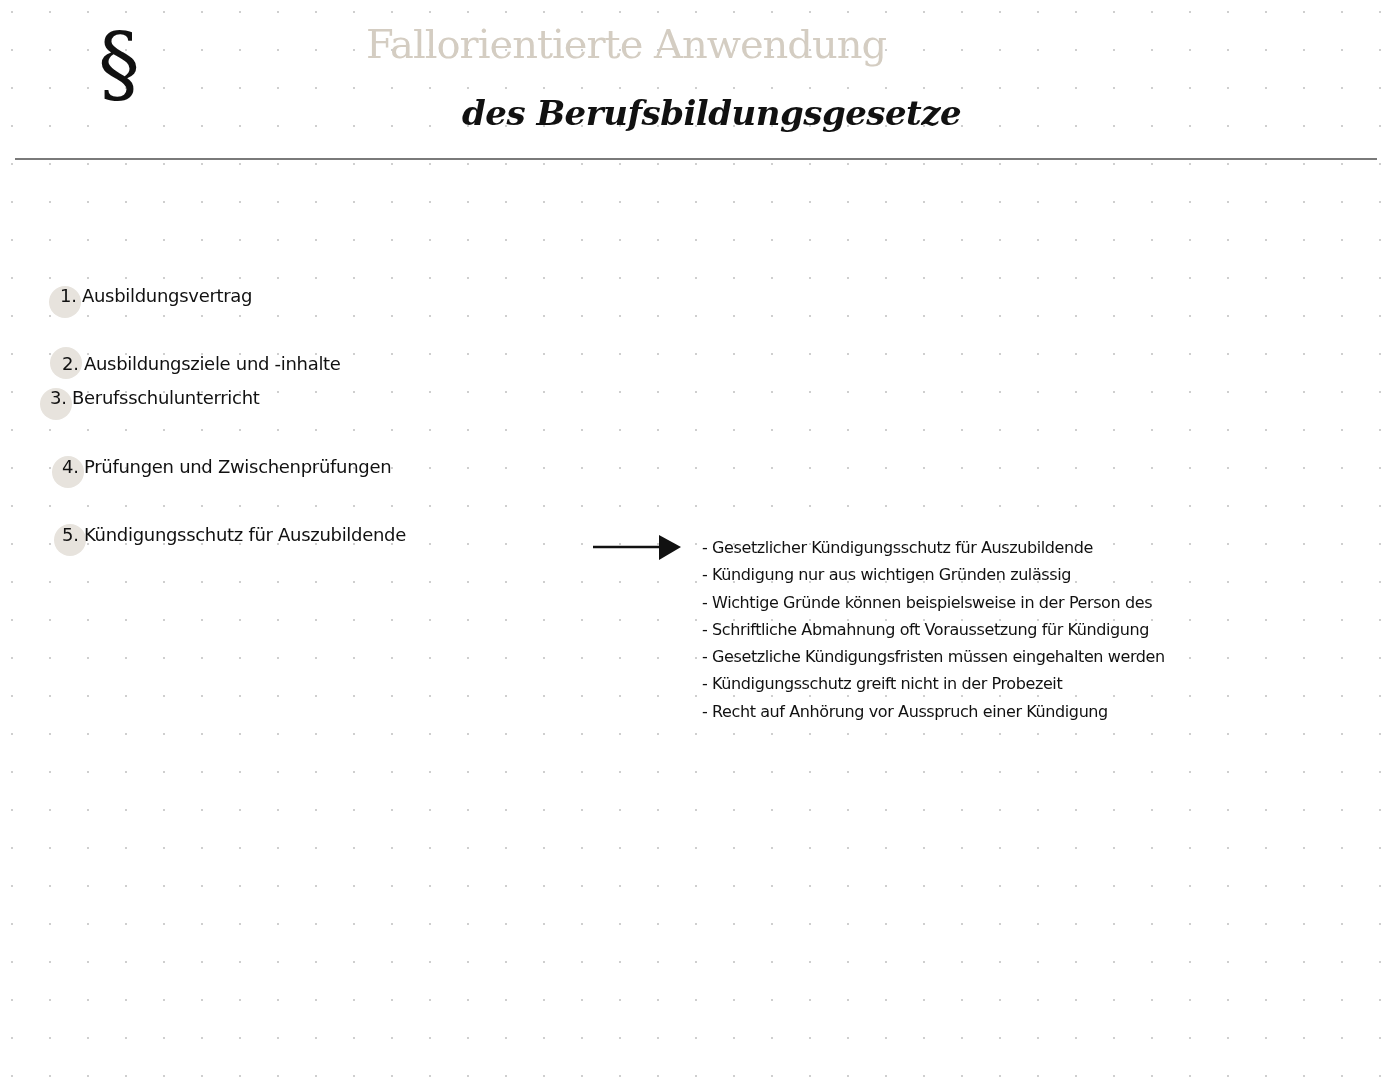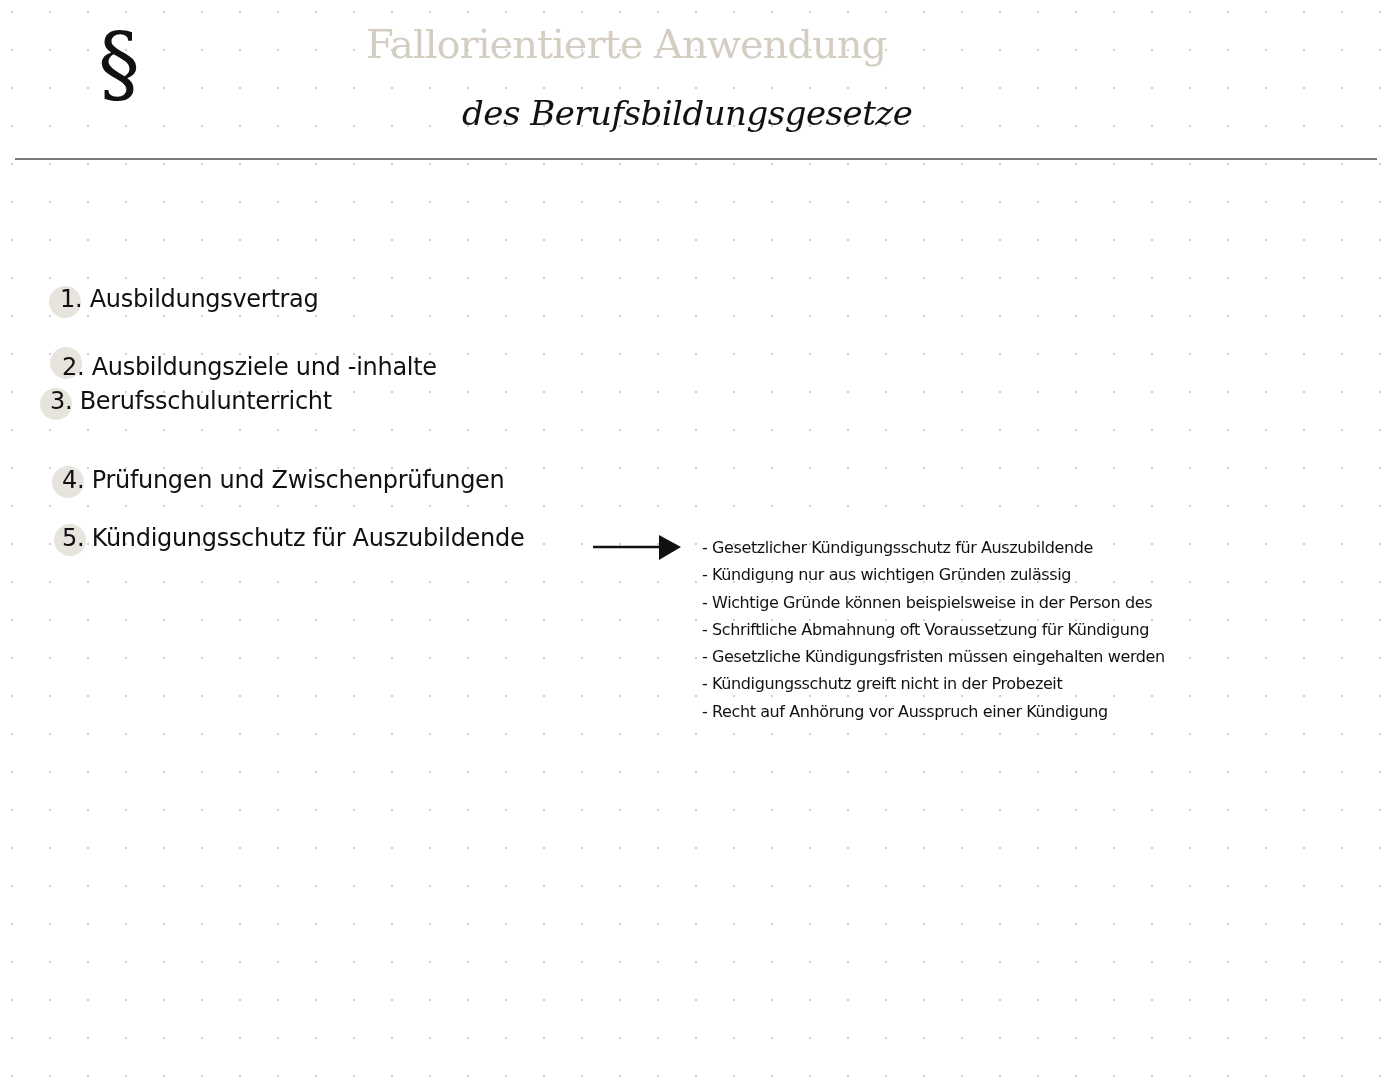--- a/index.html
+++ b/index.html
@@ -18,30 +18,30 @@
       color: #111;
     }
     .title-main {
       position: absolute; left: 366px; top: 24px; width: 600px;
       font-family: "DejaVu Serif", serif; 
       font-size: 40px; line-height: 1; letter-spacing: -1px;
       color: #d4cdc2; white-space: nowrap; font-weight: normal;
     }
     .title-sub {
       position: absolute; left: 462px; top: 96px;
-      font-family: "DejaVu Serif", serif; font-style: italic; font-weight: normal;
+      font-family: "DejaVu Serif", serif; font-style: italic; font-weight: bold;
       font-size: 34px; line-height: 1; color: #111; white-space: nowrap;
       letter-spacing: -0.5px;
     }
     .header-rule {
       position: absolute; left: 15px; top: 158px; width: 1362px; height: 2px;
       background: #7a7a7a;
     }
     .topic {
-      position: absolute; font-size: 24px; line-height: 1; white-space: nowrap;
+      position: absolute; font-size: 18px; line-height: 1; white-space: nowrap;
       color: #111; letter-spacing: -0.3px;
     }
     .topic .num-wrap { position: relative; display: inline-block; }
     .topic .num-circle {
       position: absolute; width: 32px; height: 32px; border-radius: 50%;
       background: #e7e3dd; left: -12px; top: -4px; z-index: 0;
     }
     .topic .num { position: relative; z-index: 1; }
     .topic .label { position: relative; z-index: 1; }
     .arrow {
@@ -69,21 +69,21 @@
 <div class="topic" style="left:62px; top:355px;">
   <span class="num-wrap"><span class="num-circle" style="left:-12px;top:-8px;"></span><span class="num">2.</span></span>
   <span class="label">Ausbildungsziele und -inhalte</span>
 </div>
 
 <div class="topic" style="left:50px; top:389px;">
   <span class="num-wrap"><span class="num-circle" style="left:-10px;top:-1px;"></span><span class="num">3.</span></span>
   <span class="label">Berufsschulunterricht</span>
 </div>
 
-<div class="topic" style="left:62px; top:458px;margin-top:10px;">
+<div class="topic" style="left:62px; top:458px;">
   <span class="num-wrap"><span class="num-circle" style="left:-10px;top:-2px;"></span><span class="num">4.</span></span>
   <span class="label">Prüfungen und Zwischenprüfungen</span>
 </div>
 
 <div class="topic" style="left:62px; top:526px;">
   <span class="num-wrap"><span class="num-circle" style="left:-8px;top:-2px;"></span><span class="num">5.</span></span>
   <span class="label">Kündigungsschutz für Auszubildende</span>
 </div>
 
 <svg class="arrow" viewBox="0 0 90 28" width="90" height="28">

